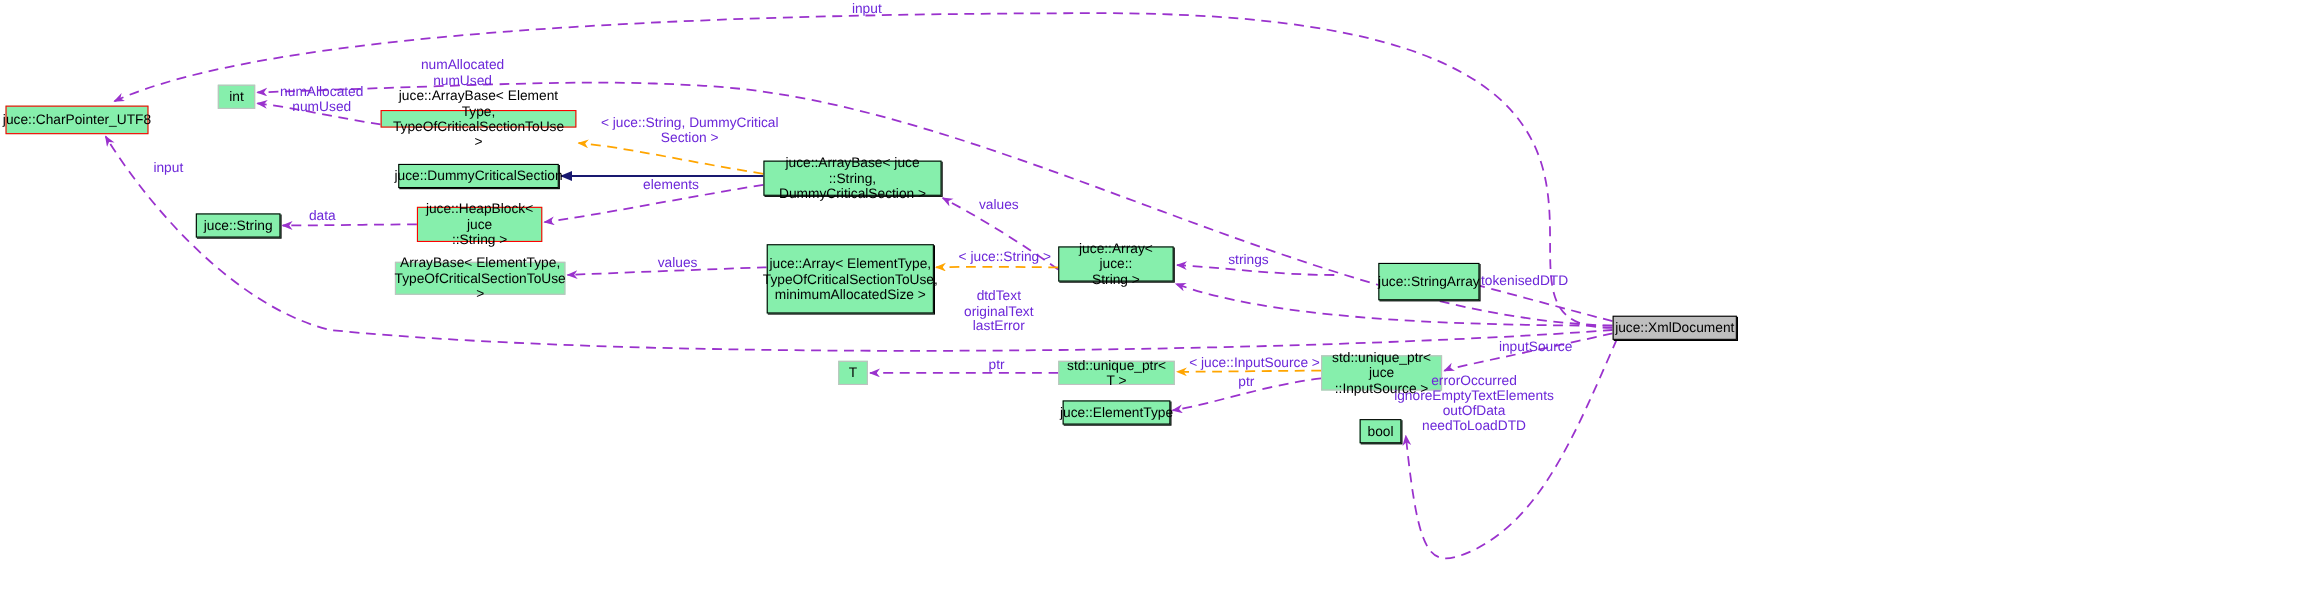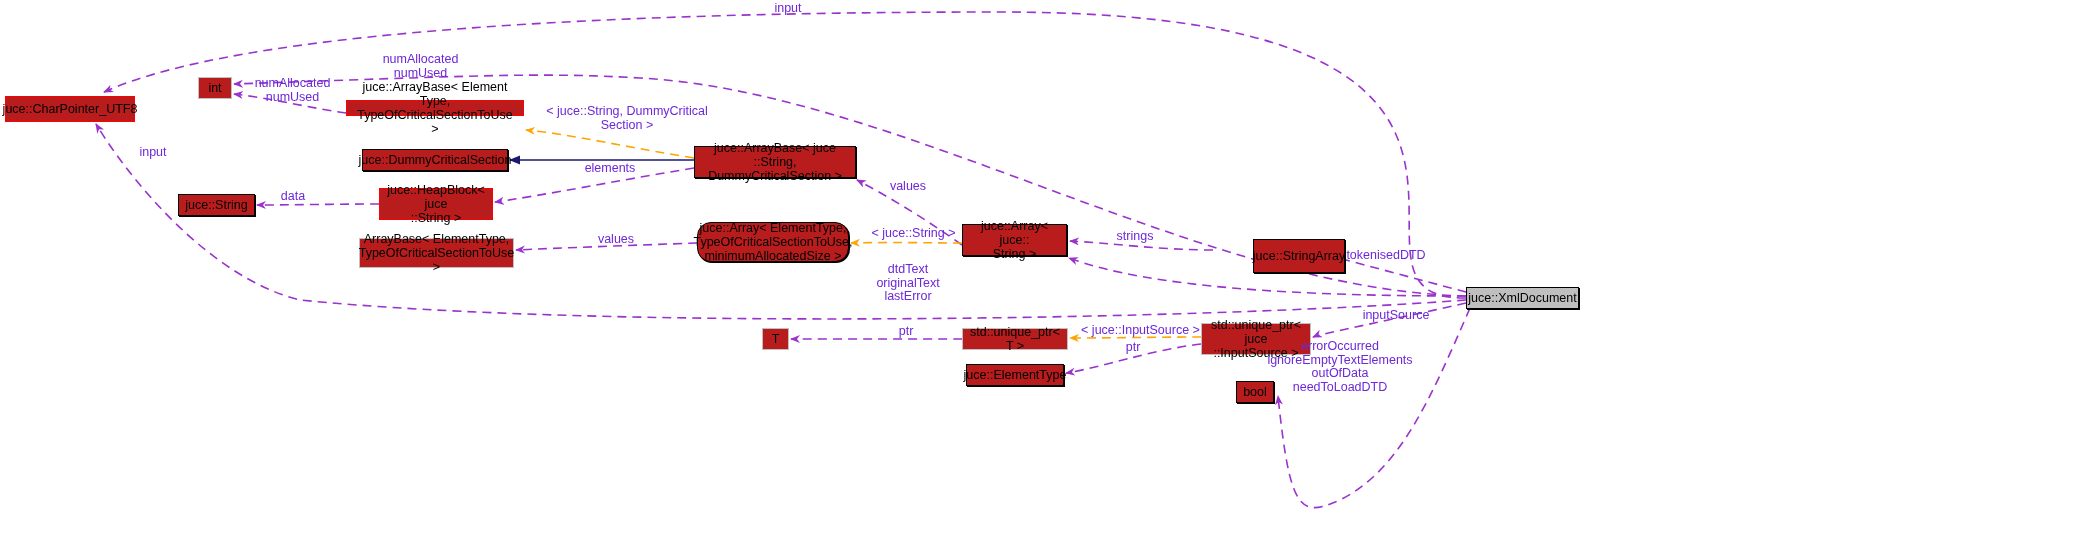--- a/index.html
+++ b/index.html
@@ -1,21 +1,21 @@
 <!DOCTYPE html>
 <html><head>
 <meta charset="utf-8">
 <style>
   html,body{margin:0;padding:0;background:#ffffff;}
   body{font-family:"Liberation Sans","DejaVu Sans",sans-serif;}
   #canvas{position:relative;width:2092px;height:545px;overflow:hidden;background:#fff;}
   svg.edges{position:absolute;left:0;top:0;width:2092px;height:545px;pointer-events:none;}
 
   .node{position:absolute;box-sizing:border-box;display:flex;align-items:center;
-        justify-content:center;text-align:center;background:#b91c1c;
+        justify-content:center;text-align:center;background:#86efac;
         font-size:12.5px;line-height:14px;color:#000;white-space:pre-line;padding:2px 5px;}
   .node.black{border:1.5px solid #000;box-shadow:1px 1px 0 0 #000;}
   .node.red{border:1.5px solid #ff0000;}
   .node.grey{border:1px solid #c0c0c0;}
   .node.current{border:1.5px solid #000;background:#bfbfbf;box-shadow:1px 1px 0 0 #000;}
 
   .elabel{position:absolute;font-size:12.5px;line-height:13.5px;color:#6d28d9;
           text-align:center;white-space:pre-line;background:transparent;}
 </style>
 </head>
@@ -71,21 +71,21 @@
       <div class="node red" style="left: 346px; top: 100px; width: 178px; height: 16px;">juce::ArrayBase&lt; Element
 Type, TypeOfCriticalSectionToUse &gt;</div>
       <div class="node black" style="left: 362px; top: 149px; width: 146px; height: 22px;">juce::DummyCriticalSection</div>
       <div class="node black" style="left: 178px; top: 194px; width: 77px; height: 22px;">juce::String</div>
       <div class="node red" style="left: 379px; top: 188px; width: 114px; height: 32px;">juce::HeapBlock&lt; juce
 ::String &gt;</div>
       <div class="node grey" style="left: 359px; top: 238px; width: 155px; height: 30px;">ArrayBase&lt; ElementType,
 TypeOfCriticalSectionToUse &gt;</div>
       <div class="node black" style="left: 694px; top: 146px; width: 162px; height: 32px;">juce::ArrayBase&lt; juce
 ::String, DummyCriticalSection &gt;</div>
-      <div class="node black" style="left: 697px; top: 222px; width: 152px; height: 40px; border-radius: 14px;">juce::Array&lt; ElementType,
+      <div class="node black" style="left: 697px; top: 222px; width: 152px; height: 63px;">juce::Array&lt; ElementType,
 TypeOfCriticalSectionToUse,
 minimumAllocatedSize &gt;</div>
       <div class="node black" style="left: 962px; top: 224px; width: 105px; height: 32px;">juce::Array&lt; juce::
 String &gt;</div>
       <div class="node black" style="left: 1253px; top: 239px; width: 92px; height: 34px;">juce::StringArray</div>
       <div class="node current" style="left: 1466px; top: 287px; width: 113px; height: 22px;">juce::XmlDocument</div>
       <div class="node grey" style="left: 762px; top: 328px; width: 27px; height: 22px;">T</div>
       <div class="node grey" style="left: 962px; top: 328px; width: 106px; height: 22px;">std::unique_ptr&lt; T &gt;</div>
       <div class="node grey" style="left: 1201px; top: 323px; width: 110px; height: 32px;">std::unique_ptr&lt; juce
 ::InputSource &gt;</div>

